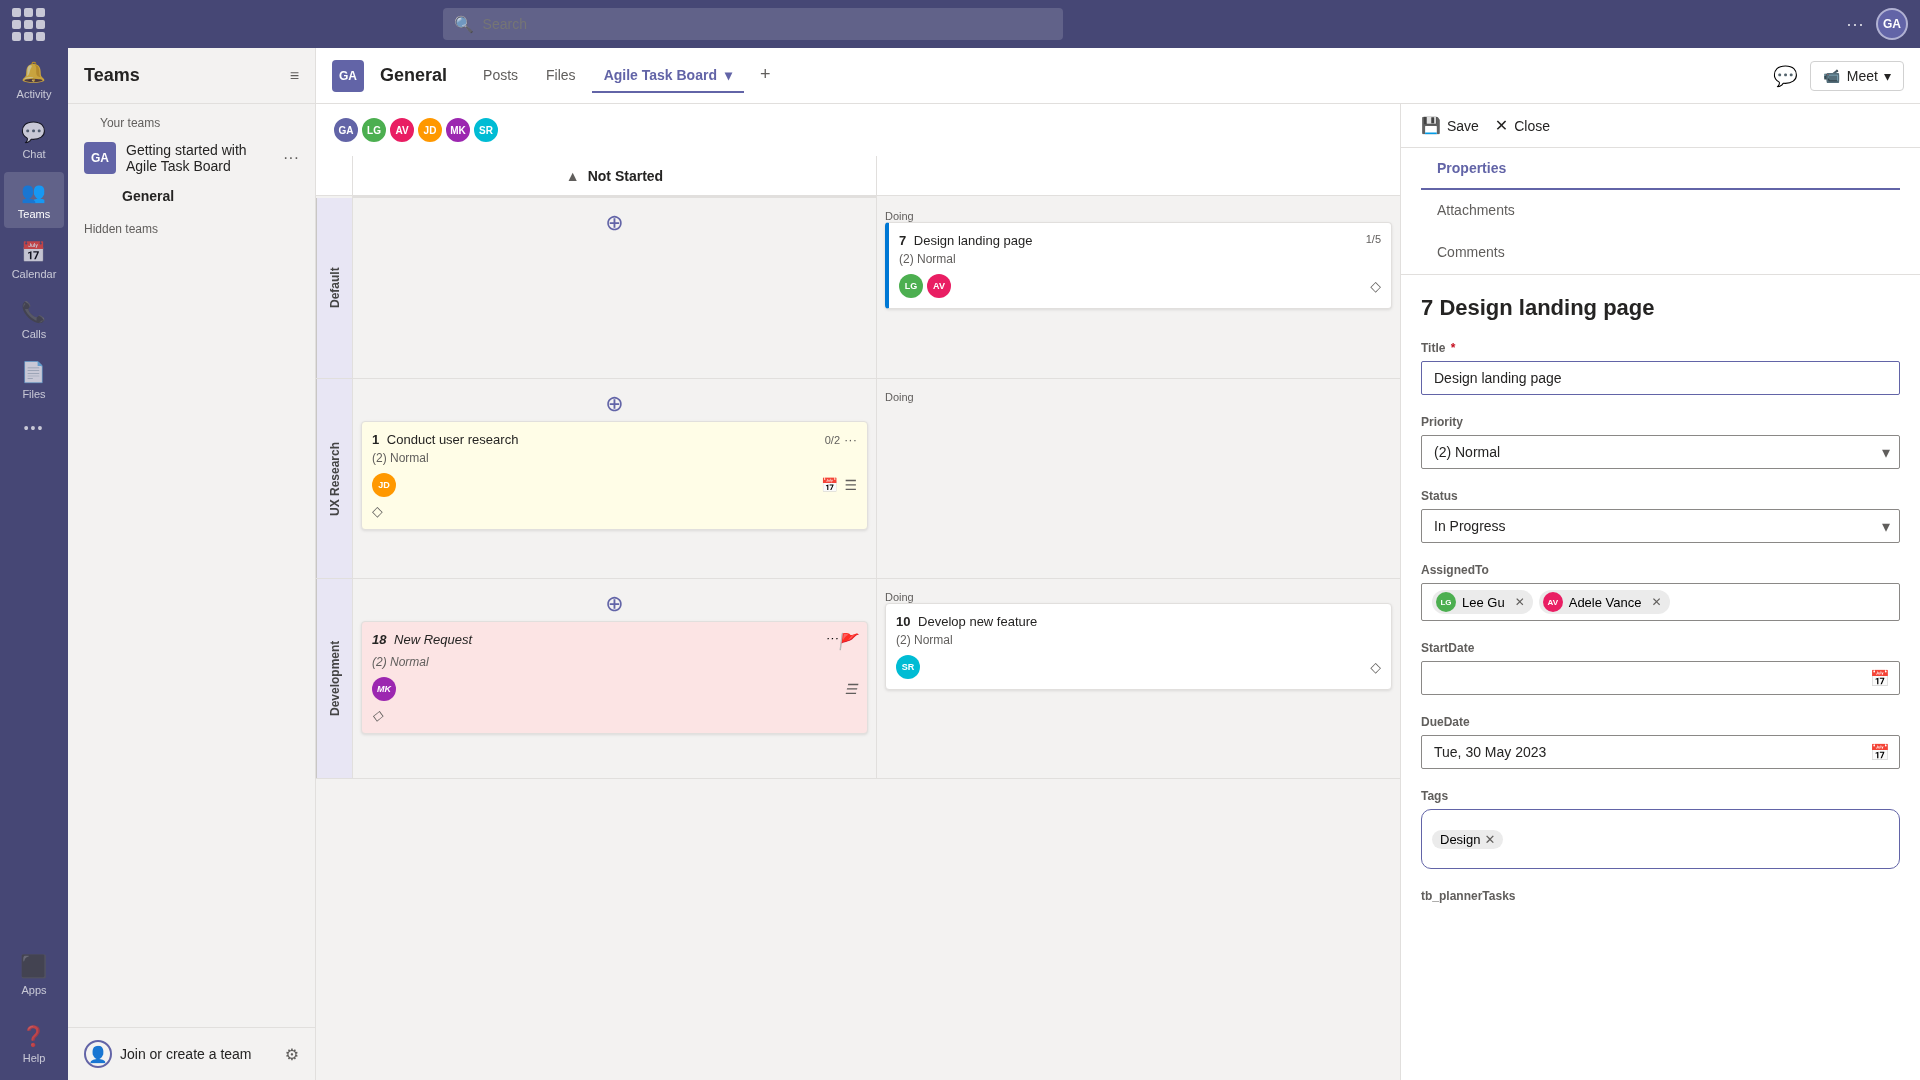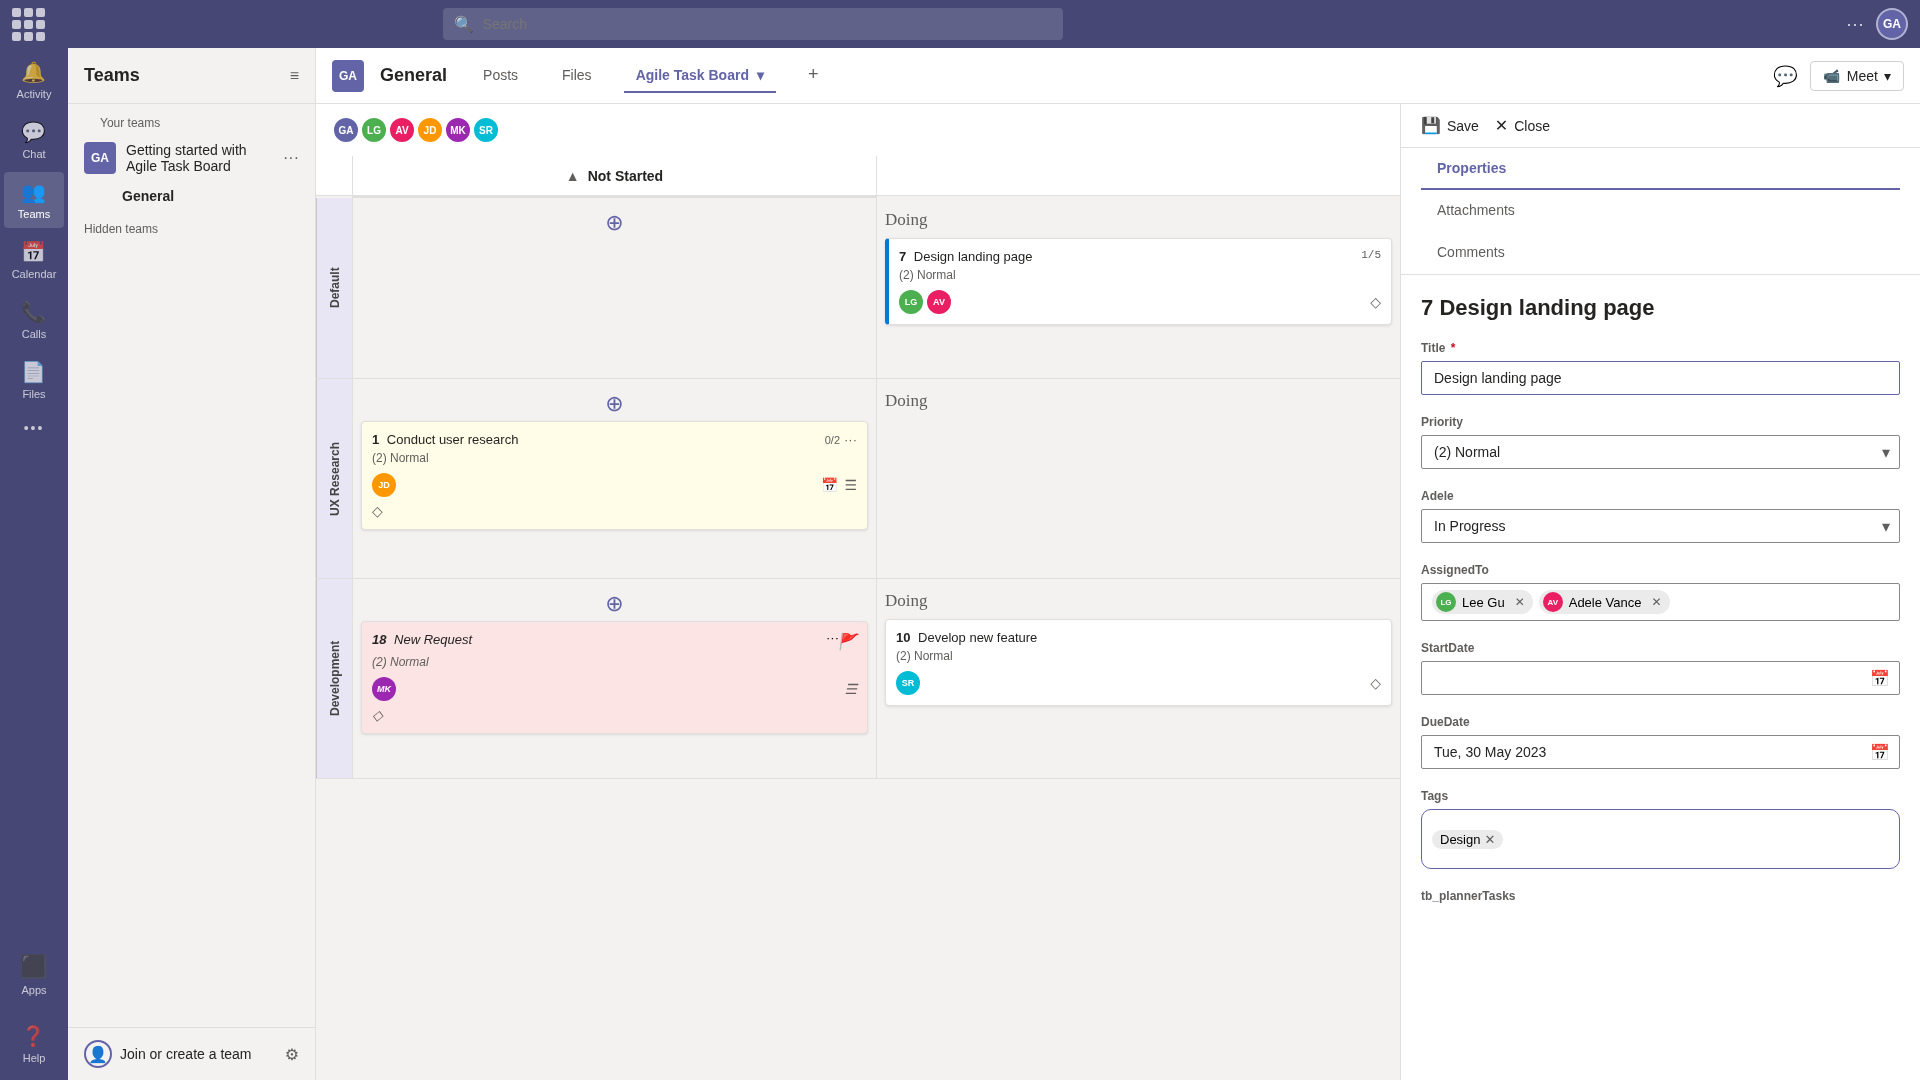--- a/index.html
+++ b/index.html
@@ -143,21 +143,21 @@
     .channel-header {
       height: 56px;
       display: flex;
       align-items: center;
       padding: 0 16px;
       border-bottom: 1px solid #e1dfdd;
       gap: 16px;
     }
     .channel-header-avatar { width: 32px; height: 32px; border-radius: 4px; background: #6264a7; display: flex; align-items: center; justify-content: center; color: white; font-size: 12px; font-weight: 700; }
     .channel-header-name { font-size: 18px; font-weight: 600; color: #252423; }
-    .channel-tabs { display: flex; align-items: center; gap: 20px; margin-left: 8px; }
+    .channel-tabs { display: flex; align-items: center; gap: 4px; margin-left: 8px; }
     .channel-tab { padding: 8px 12px; font-size: 14px; color: #605e5c; cursor: pointer; border-bottom: 2px solid transparent; }
     .channel-tab.active { color: #6264a7; border-bottom-color: #6264a7; font-weight: 600; }
     .tab-dropdown { display: flex; align-items: center; gap: 4px; }
     .channel-header-right { margin-left: auto; display: flex; align-items: center; gap: 12px; }
     .meet-btn {
       display: flex; align-items: center; gap: 6px;
       background: white; border: 1px solid #d1d1d1; border-radius: 4px;
       padding: 6px 12px; font-size: 14px; cursor: pointer; color: #252423;
     }
 
@@ -248,21 +248,21 @@
     .task-card.pink-bg { background: #fce4e4; }
     .task-number { font-weight: 600; color: #252423; margin-right: 4px; }
     .task-title { color: #252423; font-weight: 500; }
     .task-priority { color: #605e5c; font-size: 12px; margin-top: 4px; }
     .task-footer { display: flex; align-items: center; justify-content: space-between; margin-top: 8px; }
     .task-avatar-row { display: flex; gap: 4px; }
     .task-av { width: 24px; height: 24px; border-radius: 50%; display: flex; align-items: center; justify-content: center; color: white; font-size: 9px; font-weight: 600; }
     .task-icons { display: flex; gap: 6px; color: #605e5c; font-size: 14px; }
 
     .col-add-btn { text-align: center; padding: 4px; }
-    .doing-label { font-size: 17px; color: #605e5c; padding: 4px 0 8px; font-weight: 500; font-family: Liberation Serif, serif; }
+    .doing-label { font-size: 11px; color: #605e5c; padding: 4px 0 0; font-weight: 500; }
 
     
     .right-panel {
       width: 520px;
       background: white;
       border-left: 1px solid #e1dfdd;
       display: flex;
       flex-direction: column;
       overflow: hidden;
     }
@@ -565,21 +565,21 @@
               </div>
               <div class="swimlane-col">
                 <div class="doing-label">Doing</div>
 
                 <div class="task-card blue-border">
                   <div style="display:flex;align-items:flex-start;justify-content:space-between;">
                     <div>
                       <span class="task-number">7</span>
                       <span class="task-title">Design landing page</span>
                     </div>
-                    <span style="font-size:11px;color:#605e5c;font-family:Liberation Mono, monospace;">1/5</span>
+                    <span style="font-size:11px;color:#605e5c;">1/5</span>
                   </div>
                   <div class="task-priority">(2) Normal</div>
                   <div class="task-footer">
                     <div class="task-avatar-row">
                       <div class="task-av" style="background:#4caf50;">LG</div>
                       <div class="task-av" style="background:#e91e63;">AV</div>
                     </div>
                     <div class="task-icons">
                       <span>◇</span>
                     </div>
@@ -720,21 +720,21 @@
                 <option>(1) Urgent</option>
                 <option selected="">(2) Normal</option>
                 <option>(3) Low</option>
                 <option>(4) Very Low</option>
               </select>
               <span class="field-select-chevron">▾</span>
             </div>
           </div>
 
           <div class="field-group">
-            <div class="field-label">Adele</div>
+            <div class="field-label">Status</div>
             <div class="field-select-wrap">
               <select class="field-select">
                 <option>Not Started</option>
                 <option selected="">In Progress</option>
                 <option>Completed</option>
               </select>
               <span class="field-select-chevron">▾</span>
             </div>
           </div>
 

